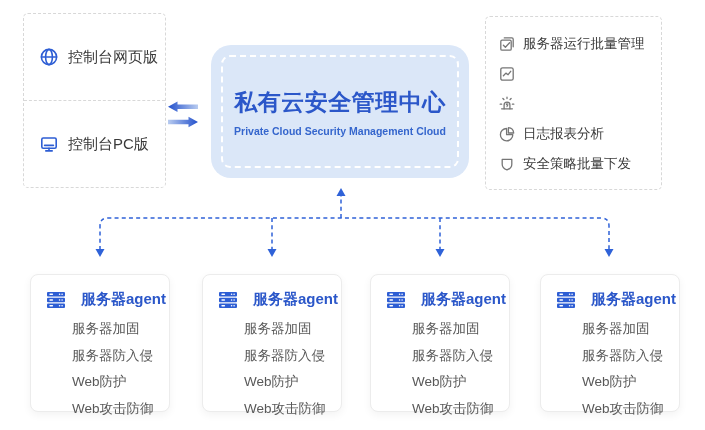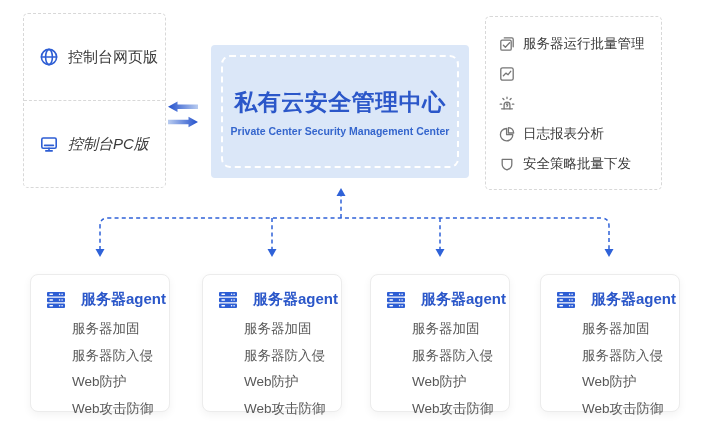--- a/index.html
+++ b/index.html
@@ -9,29 +9,29 @@
   }
   *{margin:0;padding:0;box-sizing:border-box;}
   body{background:#fff;}
   .canvas{position:relative;width:696px;height:430px;background:#fff;overflow:hidden;
           font-family:"Liberation Sans",sans-serif;}
   .dashed-box{position:absolute;border:1px dashed var(--border-dashed);border-radius:5px;background:#fff;}
 
   
   #console-box{left:23px;top:13px;width:143px;height:175px;}
   .console-row{height:86px;display:flex;align-items:center;gap:9px;padding-left:15px;}
-  .console-row.second{border-top:1px dashed var(--border-dashed);height:87px;font-style:italic;}
+  .console-row.second{border-top:1px dashed var(--border-dashed);height:87px;}
   .console-label{font-size:15px;color:var(--text-dark);font-weight:500;}
 
   
   #exchange{position:absolute;left:168px;top:101px;}
 
   
   #center-box{position:absolute;left:211px;top:45px;width:258px;height:133px;
-              background:var(--center-bg);border-radius:4px;}
+              background:var(--center-bg);border-radius:20px;}
   #center-inner{position:absolute;inset:10px;border:2px dashed #ffffff;border-radius:9px;
                 display:flex;flex-direction:column;align-items:center;justify-content:center;}
   #center-title{font-size:23px;font-weight:700;color:var(--accent);letter-spacing:.5px;white-space:nowrap;}
   #center-subtitle{font-size:10.5px;font-weight:700;color:var(--accent-soft);margin-top:7px;white-space:nowrap;}
 
   
   #feature-box{left:485px;top:16px;width:177px;height:174px;padding-top:12px;}
   .feature-row{height:30px;display:flex;align-items:center;gap:7px;padding-left:12px;}
   .feature-label{font-size:13.5px;color:var(--text-dark);font-weight:500;white-space:nowrap;}
 
@@ -91,21 +91,21 @@
           <stop offset="1" stop-color="#2250cc"></stop>
       </linearGradient>
     </defs>
     <path d="M0,5.8 L9.5,0.6 V3.6 H30 V8 H9.5 V11 Z" fill="url(#gl)"></path>
     <path d="M30,21 L20.5,15.8 V18.8 H0 V23.2 H20.5 V26.2 Z" fill="url(#gr)"></path>
   </svg>
 
   <div id="center-box">
     <div id="center-inner">
       <div id="center-title">私有云安全管理中心</div>
-      <div id="center-subtitle">Private Center Security Management Center</div>
+      <div id="center-subtitle">Private Cloud Security Management Cloud</div>
     </div>
   </div>
 
   <div class="dashed-box" id="feature-box">
     <div class="feature-row">
       <svg width="18" height="18" viewBox="0 0 18 18">
         <path class="gstroke" d="M6.3,2.9 H13.9 a1.3,1.3 0 0 1 1.3,1.3 V11.8"></path>
         <rect class="gwhite" x="2.8" y="5.2" width="10.4" height="10" rx="1.3"></rect>
         <path class="gstroke" d="M5.4,10.2 l2,2.1 4.2,-4.6"></path>
       </svg>

